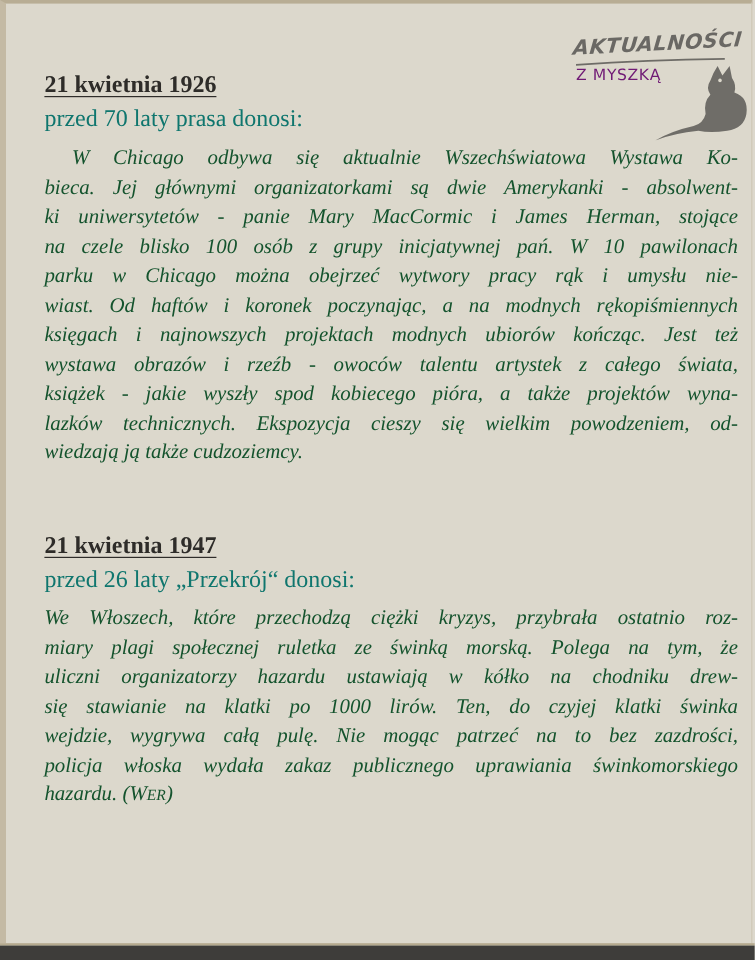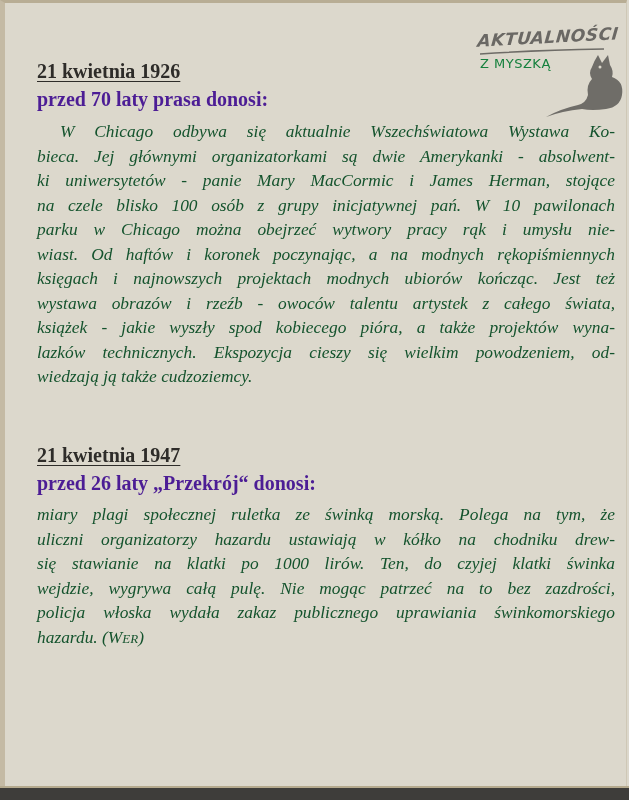--- a/index.html
+++ b/index.html
@@ -34,35 +34,35 @@
       font-family: "DejaVu Sans", sans-serif; font-weight: bold; font-style: italic;
       font-size: 17px; letter-spacing: 0.5px; transform: skewX(-8deg) rotate(-3deg);
       color: #6a6864;
     }
     .logo-underline {
       position: absolute; left: 4px; top: 24px; width: 128px; height: 8px;
     }
     .logo-sub {
       position: absolute; left: 6px; top: 32px;
       font-family: "DejaVu Sans", sans-serif; font-size: 13px; letter-spacing: 0.5px;
-      color: #15803d;
+      color: #701a75;
     }
     .logo-mouse { position: absolute; left: 68px; top: 27px; width: 82px; height: 66px; }
     .section { position: absolute; left: 0; width: 629px; }
     .date {
       position: absolute; left: 37px;
       font-family: "Liberation Serif", serif; font-weight: bold;
       font-size: 20px; color: #2e2c29;
       text-decoration: underline; text-decoration-thickness: 1px; text-underline-offset: 3px;
       white-space: nowrap;
     }
     .subhead {
       position: absolute; left: 37px;
-      font-family: "Liberation Serif", serif; font-weight: bold;
-      font-size: 20px; color: #4c1d95; white-space: nowrap;
+      font-family: "Liberation Serif", serif; font-weight: normal;
+      font-size: 20px; color: #0f766e; white-space: nowrap;
     }
     .para {
       position: absolute; left: 37px; width: 578px;
       font-family: "Liberation Serif", serif; font-style: italic;
       font-size: 17.4px; color: #14532d;
     }
     .line {
       display: block; height: 24.5px; line-height: 24.5px;
       white-space: nowrap; text-align: justify; text-align-last: justify;
     }
@@ -104,20 +104,21 @@
     <span class="line">książek - jakie wyszły spod kobiecego pióra, a także projektów wyna-</span>
     <span class="line">lazków technicznych. Ekspozycja cieszy się wielkim powodzeniem, od-</span>
     <span class="line last">wiedzają ją także cudzoziemcy.</span>
   </div>
 </div>
 
 <div class="section" style="top:0;">
   <div class="date" style="top:444px;">21 kwietnia 1947</div>
   <div class="subhead" style="top:472px;">przed 26 laty „Przekrój“ donosi:</div>
   <div class="para" style="top:502px;">
+    <span class="line">We Włoszech, które przechodzą ciężki kryzys, przybrała ostatnio roz-</span>
     <span class="line">miary plagi społecznej ruletka ze świnką morską. Polega na tym, że</span>
     <span class="line">uliczni organizatorzy hazardu ustawiają w kółko na chodniku drew-</span>
     <span class="line">się stawianie na klatki po 1000 lirów. Ten, do czyjej klatki świnka</span>
     <span class="line">wejdzie, wygrywa całą pulę. Nie mogąc patrzeć na to bez zazdrości,</span>
     <span class="line">policja włoska wydała zakaz publicznego uprawiania świnkomorskiego</span>
     <span class="line last"><span>hazardu. (W</span><span class="sc">ER</span><span>)</span></span>
   </div>
 </div>
 
 </body></html>

